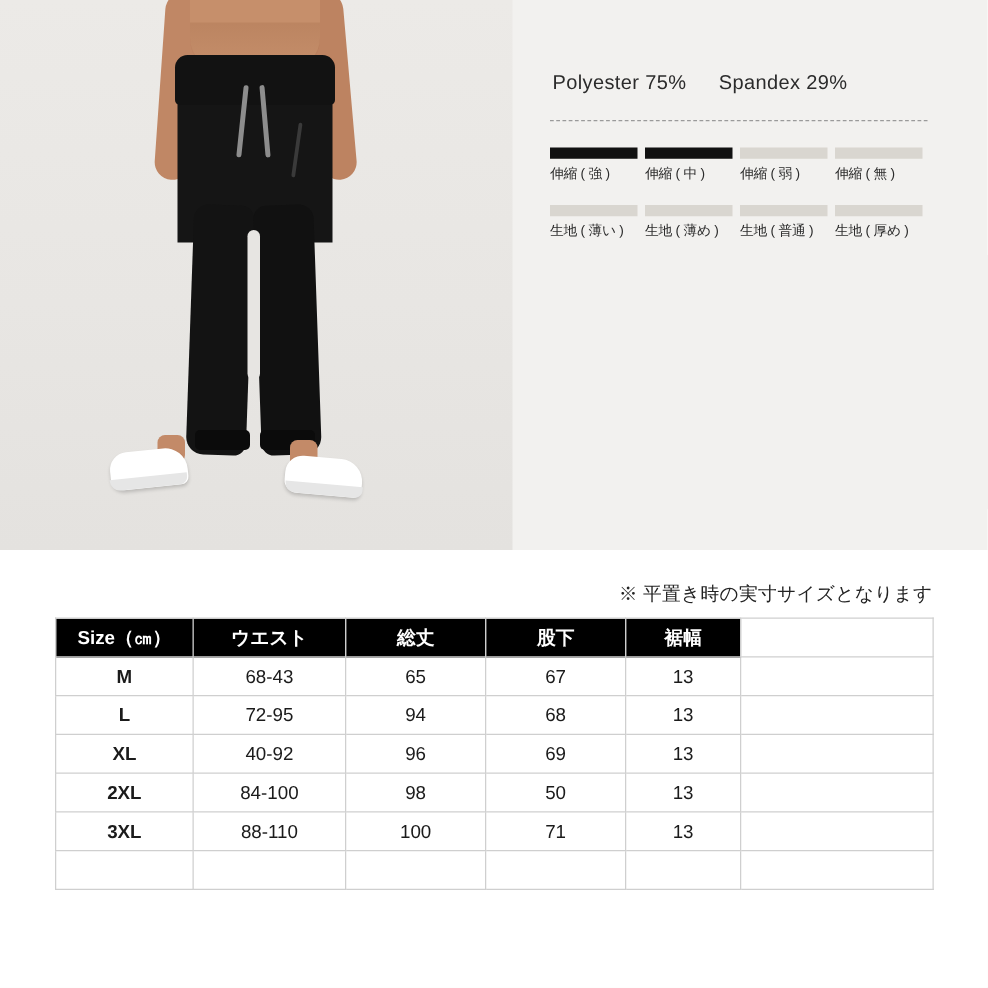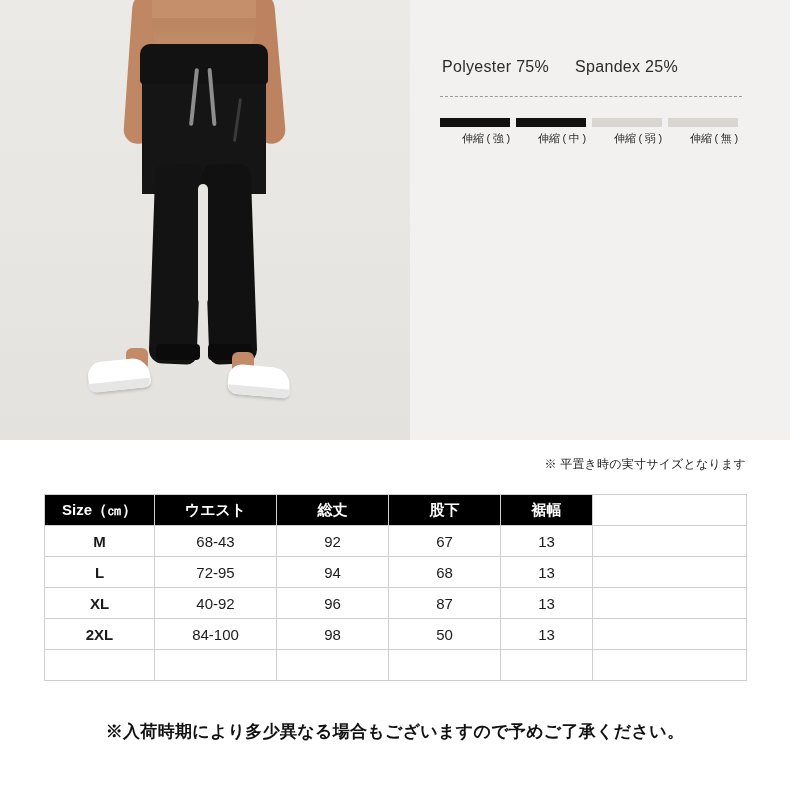--- a/index.html
+++ b/index.html
@@ -225,21 +225,21 @@
     width: 308px;
   }
   .bar-row {
     display: flex;
     justify-content: flex-start;
     margin-bottom: 4px;
   }
   .bar-cell {
     width: 70px;
     margin-right: 6px;
-    text-align: right;
+    text-align: left;
   }
   .bar-cell:last-child { margin-right: 0; }
   .bar {
     height: 9px;
     width: 100%;
     background: #d9d6d0;
   }
   .bar-label {
     font-size: 11px;
     color: #2b2b2b;
@@ -254,22 +254,22 @@
     position: absolute;
     left: 0;
     top: 440px;
     width: 790px;
     height: 350px;
     background: #ffffff;
   }
   .note-top {
     position: absolute;
     right: 44px;
-    top: 16px;
-    font-size: 12px;
+    top: 26px;
+    font-size: 15px;
     color: #222222;
     letter-spacing: 0.2px;
   }
   table.size-table {
     position: absolute;
     left: 44px;
     top: 54px;
     width: 702px;
     border-collapse: collapse;
     table-layout: fixed;
@@ -345,21 +345,21 @@
       <div class="shoe-sole-l"></div>
       <div class="shoe-r"></div>
       <div class="shoe-sole-r"></div>
     </div>
 
     <div class="spec-panel">
 
       <div class="material-row">
         <span class="material-item">Polyester 75%</span>
         <span class="material-gap"></span>
-        <span class="material-item">Spandex 25%</span>
+        <span class="material-item">Spandex 29%</span>
       </div>
 
       <div class="dashed-rule"></div>
 
       <div class="bars-block">
 
         <div class="bar-row">
           <div class="bar-cell">
             <div class="bar" style="background:#111111;"></div>
             <div class="bar-label">伸縮 ( 強 )</div>
@@ -373,20 +373,38 @@
             <div class="bar-label">伸縮 ( 弱 )</div>
           </div>
           <div class="bar-cell">
             <div class="bar" style="background:#d9d6d0;"></div>
             <div class="bar-label">伸縮 ( 無 )</div>
           </div>
         </div>
 
         <div class="row-gap"></div>
 
+        <div class="bar-row">
+          <div class="bar-cell">
+            <div class="bar" style="background:#d9d6d0;"></div>
+            <div class="bar-label">生地 ( 薄い )</div>
+          </div>
+          <div class="bar-cell">
+            <div class="bar" style="background:#d9d6d0;"></div>
+            <div class="bar-label">生地 ( 薄め )</div>
+          </div>
+          <div class="bar-cell">
+            <div class="bar" style="background:#d9d6d0;"></div>
+            <div class="bar-label">生地 ( 普通 )</div>
+          </div>
+          <div class="bar-cell">
+            <div class="bar" style="background:#d9d6d0;"></div>
+            <div class="bar-label">生地 ( 厚め )</div>
+          </div>
+        </div>
 
         <div class="row-gap"></div>
 
 
       </div>
     </div>
   </div>
 
   <div class="bottom-section">
 
@@ -408,56 +426,63 @@
           <th class="dark">総丈</th>
           <th class="dark">股下</th>
           <th class="dark">裾幅</th>
           <th class="blank"></th>
         </tr>
       </thead>
       <tbody>
         <tr>
           <td class="first">M</td>
           <td>68-43</td>
-          <td>92</td>
+          <td>65</td>
           <td>67</td>
           <td>13</td>
           <td class="empty"></td>
         </tr>
         <tr>
           <td class="first">L</td>
           <td>72-95</td>
           <td>94</td>
           <td>68</td>
           <td>13</td>
           <td class="empty"></td>
         </tr>
         <tr>
           <td class="first">XL</td>
           <td>40-92</td>
           <td>96</td>
-          <td>87</td>
+          <td>69</td>
           <td>13</td>
           <td class="empty"></td>
         </tr>
         <tr>
           <td class="first">2XL</td>
           <td>84-100</td>
           <td>98</td>
           <td>50</td>
           <td>13</td>
           <td class="empty"></td>
         </tr>
         <tr>
+          <td class="first">3XL</td>
+          <td>88-110</td>
+          <td>100</td>
+          <td>71</td>
+          <td>13</td>
+          <td class="empty"></td>
+        </tr>
+        <tr>
           <td class="empty"></td>
           <td class="empty"></td>
           <td class="empty"></td>
           <td class="empty"></td>
           <td class="empty"></td>
           <td class="empty"></td>
         </tr>
       </tbody>
     </table>
 
-    <div class="note-bottom">※入荷時期により多少異なる場合もございますので予めご了承ください。</div>
   </div>
 
 </div>
 
 </body></html>

